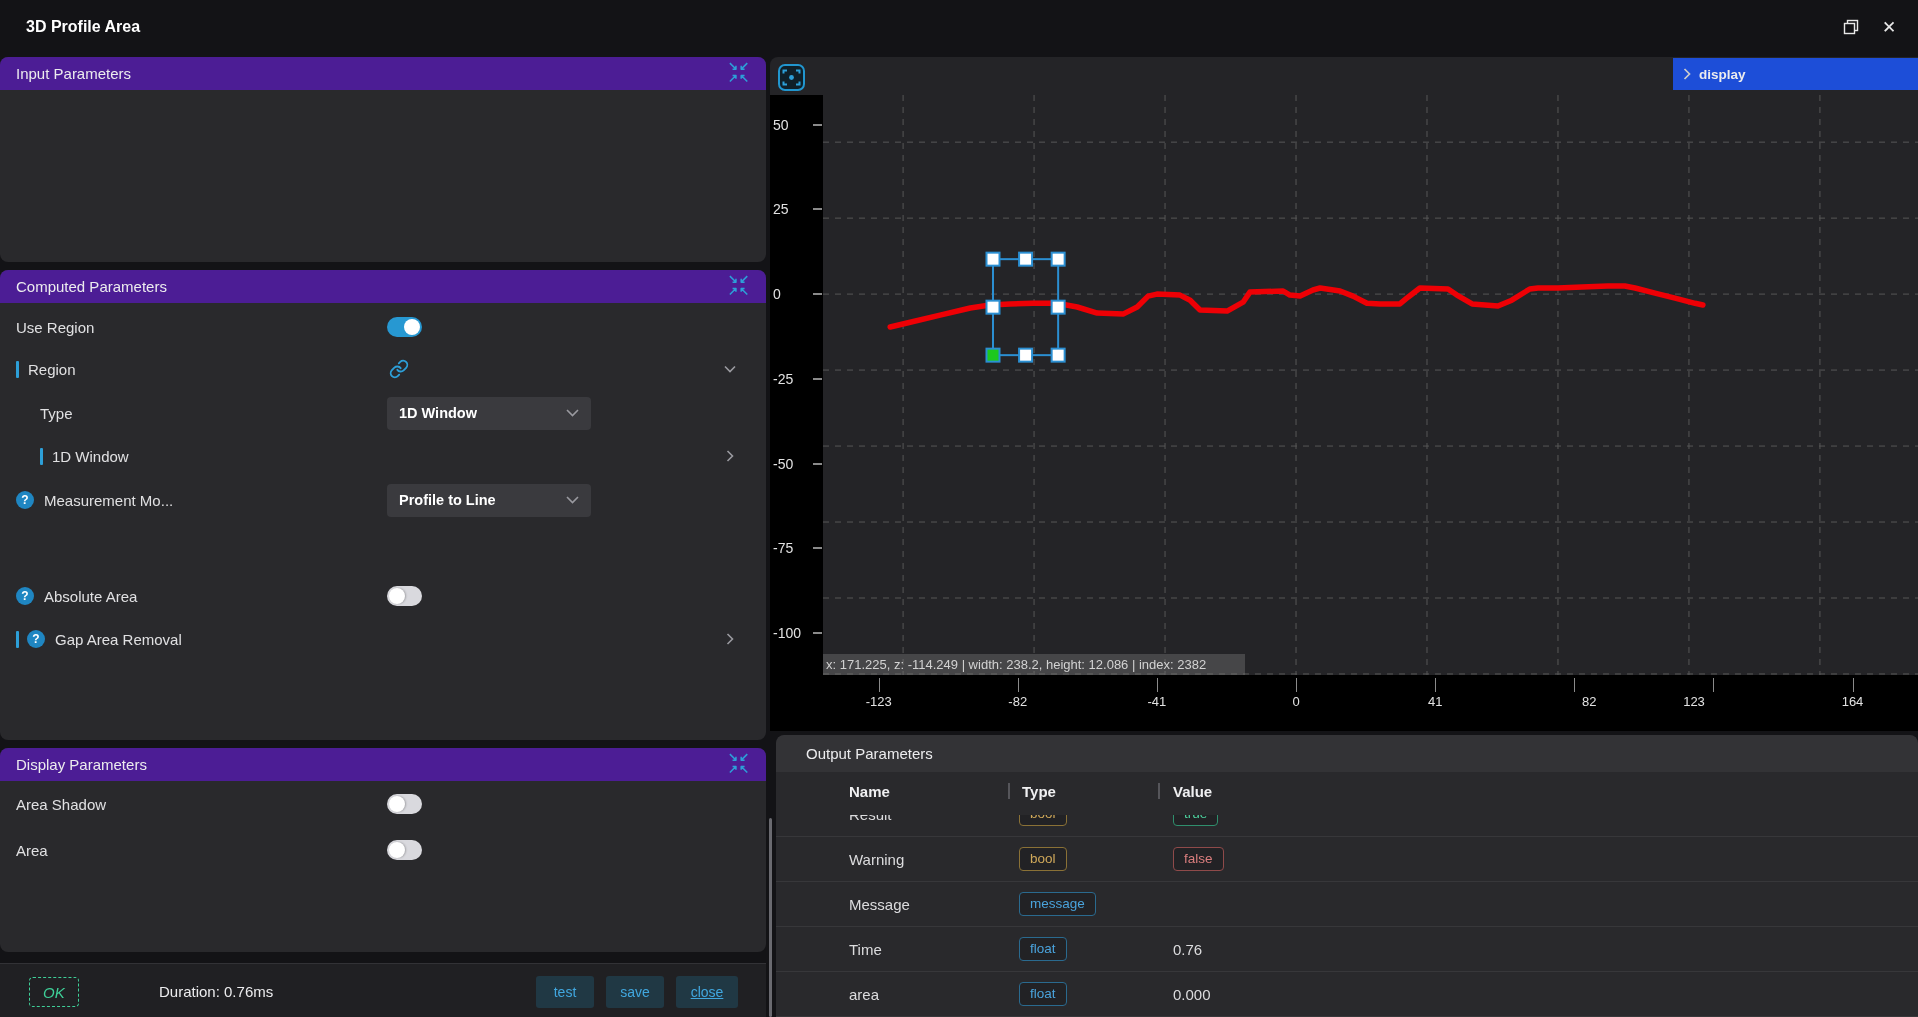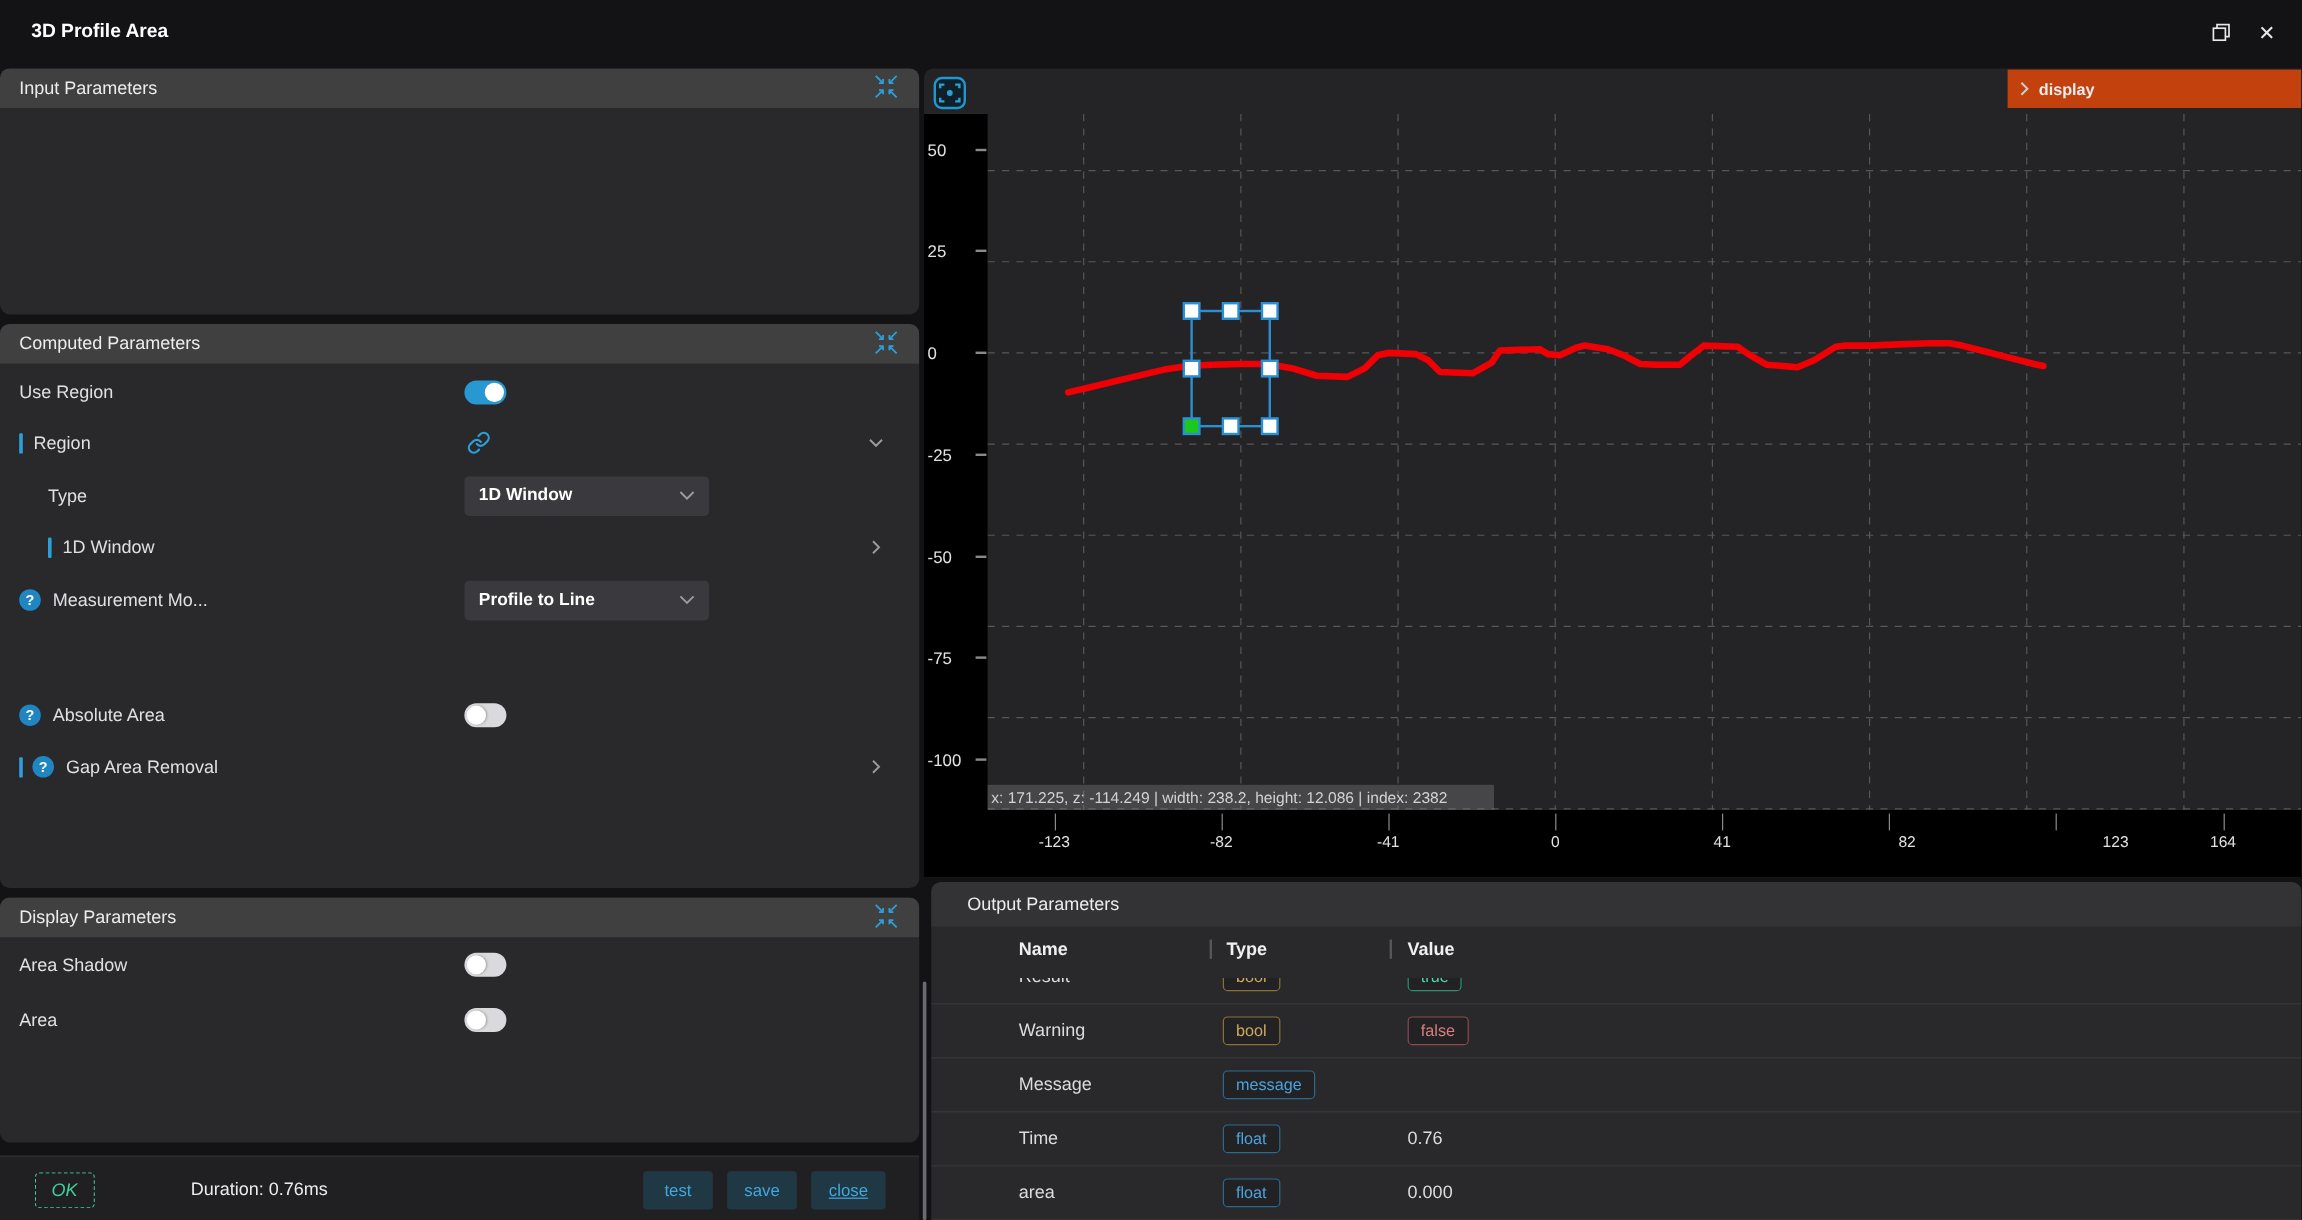--- a/index.html
+++ b/index.html
@@ -12,21 +12,21 @@
   #title { left:26px; top:0; height:54px; display:flex; align-items:center; font-size:16px; font-weight:bold; color:#ffffff; }
   .winbtn { top:12px; width:30px; height:30px; display:flex; align-items:center; justify-content:center; cursor:pointer; color:#e8e8e8; }
   #btn-restore { left:1836px; }
   #btn-close { left:1874px; font-size:17px; }
 
   
   .section { left:0; width:766px; background:#29292c; border-radius:8px; overflow:hidden; }
   #sec-input    { top:57px;  height:205px; }
   #sec-computed { top:270px; height:470px; }
   #sec-display  { top:748px; height:204px; }
-  .sec-header { left:0; top:0; right:0; height:33px; background:#404040; display:flex; align-items:center; padding-left:16px; font-size:15px; color:#ececee; }
+  .sec-header { left:0; top:0; right:0; height:33px; background:#4c1d95; display:flex; align-items:center; padding-left:16px; font-size:15px; color:#ececee; }
   .collapse-icon { position:absolute; right:13px; top:3px; width:28px; height:28px; color:#2d9fd8; font-size:12px; font-weight:bold; line-height:12px; text-align:center; cursor:pointer; letter-spacing:1px; }
   .row { left:0; right:0; height:34px; display:flex; align-items:center; }
   .lbl { font-size:15px; color:#e0e0e2; white-space:nowrap; }
   .accent-bar { width:3px; height:17px; background:#2d9fd8; border-radius:1px; margin-right:9px; }
   .help { width:18px; height:18px; border-radius:50%; background:#1f86c2; color:#fff; font-size:12px; font-weight:bold; display:flex; align-items:center; justify-content:center; margin-right:10px; flex:0 0 auto; }
 
   .select { position:absolute; left:387px; width:204px; height:33px; background:#3a3a3e; border-radius:4px; display:flex; align-items:center; padding:0 12px; cursor:pointer; }
   .select .val { font-size:14.5px; font-weight:bold; color:#ffffff; flex:1; }
   .numfield { position:absolute; left:387px; width:204px; height:33px; background:#3a3a3e; border-radius:4px; display:flex; align-items:center; padding:0 10px; }
   .numfield .val { font-size:14.5px; font-weight:bold; color:#ffffff; flex:1; }
@@ -44,21 +44,21 @@
   
   #bottombar { left:0; top:963px; width:766px; height:54px; background:#202023; border-top:1px solid #323236; }
   #ok-badge { left:29px; top:13px; height:30px; padding:0 13px; display:flex; align-items:center; border:1px dashed #3ecf98; border-radius:4px; color:#3ecf98; font-size:15px;font-style:italic; }
   #duration { left:159px; top:0; height:54px; display:flex; align-items:center; font-size:15px; color:#ececee; }
   .footbtn { top:12px; height:32px; background:#203844; border:none; border-radius:3px; color:#41a7df; font-size:14px; font-family:"Liberation Sans",sans-serif; cursor:pointer; }
   #btn-test { left:536px; width:58px; } #btn-save { left:606px; width:58px; } #btn-close2 { left:676px; width:62px;text-decoration:underline; }
 
   
   #chart-panel { left:770px; top:57px; width:1148px; height:674px; background:#242427; border-radius:8px 0 0 0; overflow:hidden; }
   #fit-btn { position:absolute; left:8px; top:7px; width:27px; height:27px; background:#0f2029; border:2px solid #2196cf; border-radius:7px; cursor:pointer; display:flex; align-items:center; justify-content:center; }
-  #display-strip { position:absolute; left:903px; top:1px; right:0; height:32px; background:#c2410c; display:flex; align-items:center; padding-left:10px; cursor:pointer; }
+  #display-strip { position:absolute; left:903px; top:1px; right:0; height:32px; background:#1d4ed8; display:flex; align-items:center; padding-left:10px; cursor:pointer; }
   #display-strip .txt { font-size:13.5px; font-weight:bold; color:#ececee; margin-left:8px; }
   #yaxis { position:absolute; left:0; top:38px; width:53px; height:580px; background:#000; }
   #xaxis { position:absolute; left:0; top:618px; right:0; height:56px; background:#000; }
   .ytick-lbl { position:absolute; left:3px; font-size:14px; color:#e2e2e2; transform:translateY(-50%); }
   .ytick-dash { position:absolute; right:1px; width:9px; height:2px; background:#8a8a8a; transform:translateY(-50%); }
   .xtick-line { position:absolute; top:3px; width:1px; height:14px; background:#8a8a8a; }
   .xtick-lbl { position:absolute; top:19px; transform:translateX(-50%); font-size:13px; color:#e2e2e2; }
   #plot-svg { position:absolute; left:53px; top:38px; }
   #status-strip { position:absolute; left:53px; top:597px; width:422px; height:21px; background:rgba(125,125,125,.38); display:flex; align-items:center; padding-left:3px; font-size:13px; color:#d2d2d2; white-space:nowrap; overflow:hidden; }
 
@@ -259,21 +259,21 @@
       <span class="xtick-lbl" style="left: 247.772px;">-82</span>
       <span class="xtick-line" style="left: 386.895px;"></span>
       <span class="xtick-lbl" style="left: 386.895px;">-41</span>
       <span class="xtick-line" style="left: 526.018px;"></span>
       <span class="xtick-lbl" style="left: 526.018px;">0</span>
       <span class="xtick-line" style="left: 665.141px;"></span>
       <span class="xtick-lbl" style="left: 665.141px;">41</span>
       <span class="xtick-line" style="left: 804.264px;"></span>
       <span class="xtick-lbl" style="left: 804.264px; margin-left: 15px;">82</span>
       <span class="xtick-line" style="left: 943.387px;"></span>
-      <span class="xtick-lbl" style="left: 993px;">123</span>
+      <span class="xtick-lbl" style="left: 924px;">123</span>
       <span class="xtick-line" style="left: 1082.51px;"></span>
       <span class="xtick-lbl" style="left: 1082.51px;">164</span>
     </div>
   <svg id="plot-svg" width="1095" height="580">
       <line x1="80.08057018903003" y1="0" x2="80.08057018903003" y2="580" stroke="#575757" stroke-width="1" stroke-dasharray="6 6"></line>
       <line x1="211.05980787108768" y1="0" x2="211.05980787108768" y2="580" stroke="#575757" stroke-width="1" stroke-dasharray="6 6"></line>
       <line x1="342.03904555314534" y1="0" x2="342.03904555314534" y2="580" stroke="#575757" stroke-width="1" stroke-dasharray="6 6"></line>
       <line x1="473.01828323520294" y1="0" x2="473.01828323520294" y2="580" stroke="#575757" stroke-width="1" stroke-dasharray="6 6"></line>
       <line x1="603.9975209172605" y1="0" x2="603.9975209172605" y2="580" stroke="#575757" stroke-width="1" stroke-dasharray="6 6"></line>
       <line x1="734.9767585993183" y1="0" x2="734.9767585993183" y2="580" stroke="#575757" stroke-width="1" stroke-dasharray="6 6"></line>

